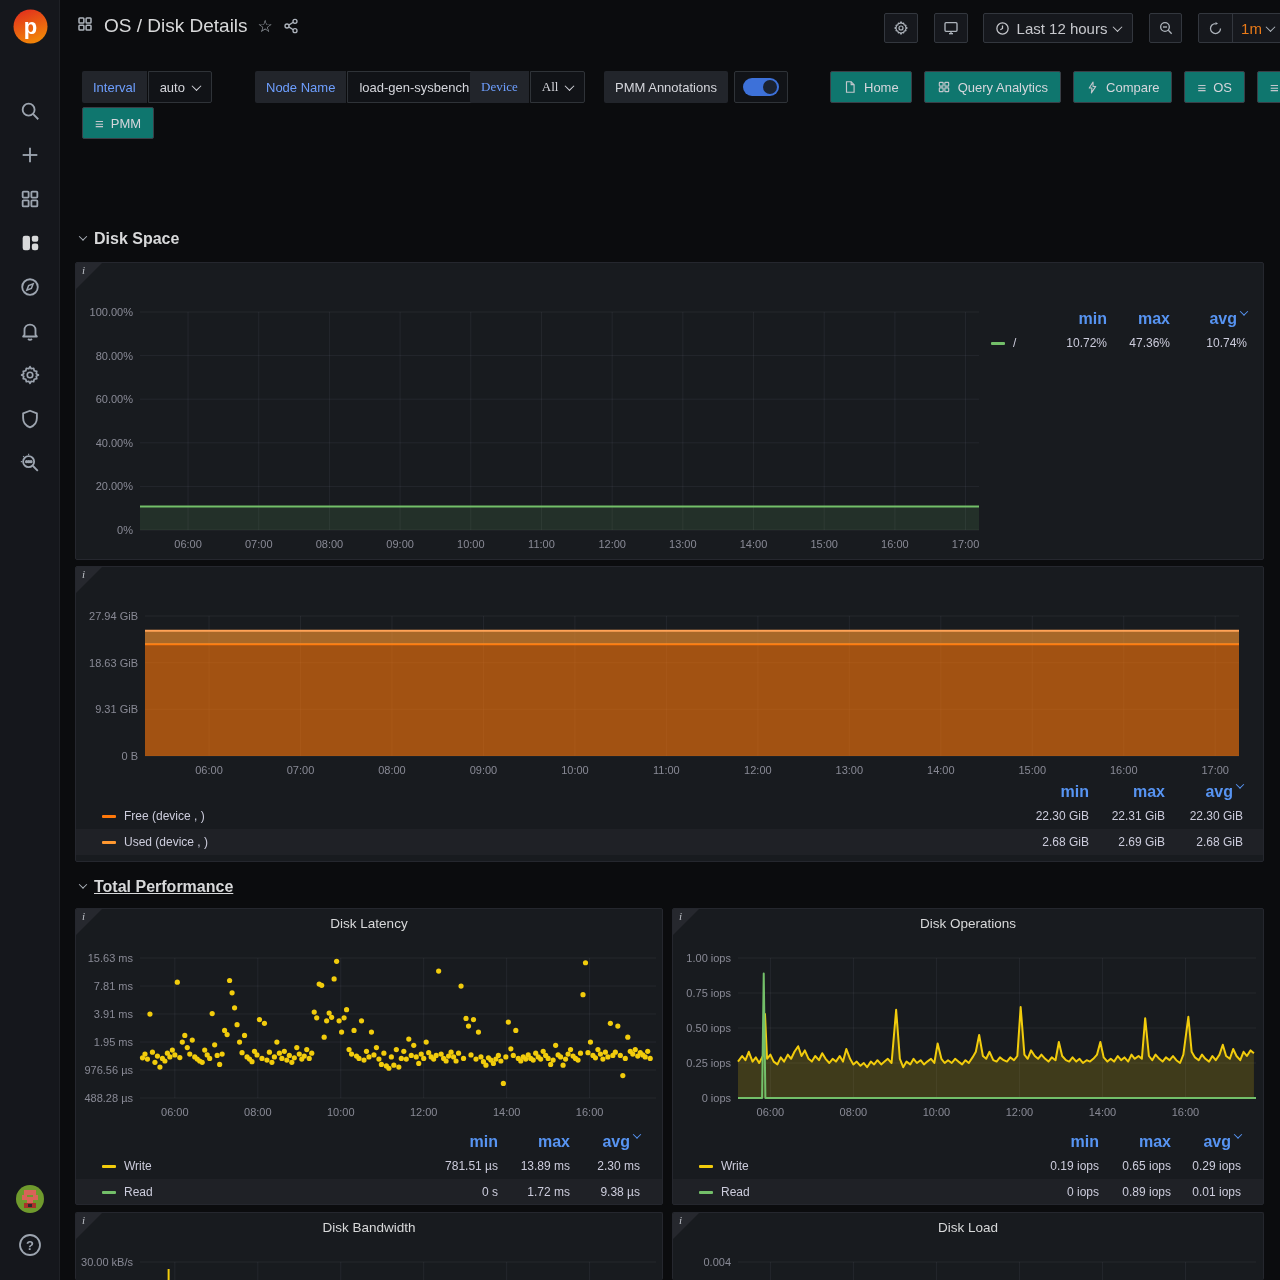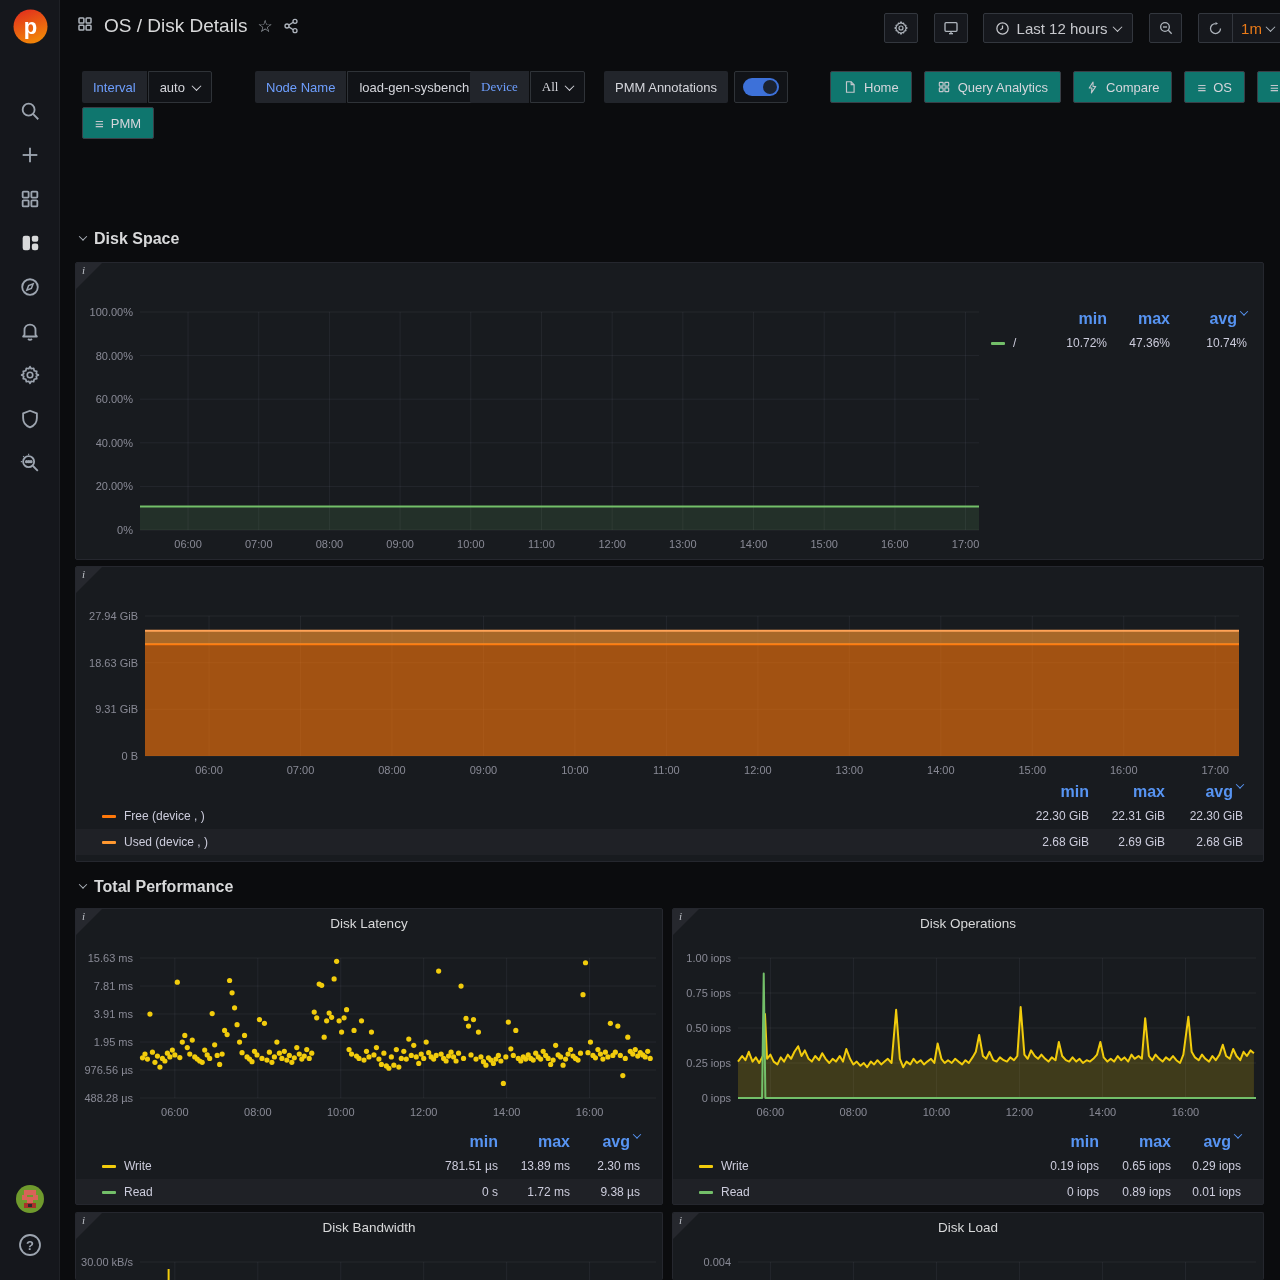--- a/index.html
+++ b/index.html
@@ -469,21 +469,21 @@
               <i class="mark" style="background: rgb(255, 152, 48);"></i>
               <span>Used (device , )</span>
             </span>
           <span class="lg-v">2.68 GiB</span>
           <span class="lg-v">2.69 GiB</span>
           <span class="lg-v">2.68 GiB</span>
         </div>
       </div>
     </div>
 
-    <div class="secthead" style="left:20px;top:878px;">
+    <div class="secthead" style="left:20px;top:878px;text-decoration:underline;">
       <i class="chev"></i>
       <span>Total Performance</span>
     </div>
 
     <div class="panel" style="left:15px;top:908px;width:588px;height:297px;">
       <span class="corner"></span>
       <span class="corner-i">i</span>
       <div class="panel-title">Disk Latency</div>
       <svg style="position:absolute;left:0;top:0;" width="588" height="215" viewBox="0 0 588 215">
           <line x1="64" x2="580" y1="49" y2="49" stroke="rgba(204,204,220,0.07)"></line>

